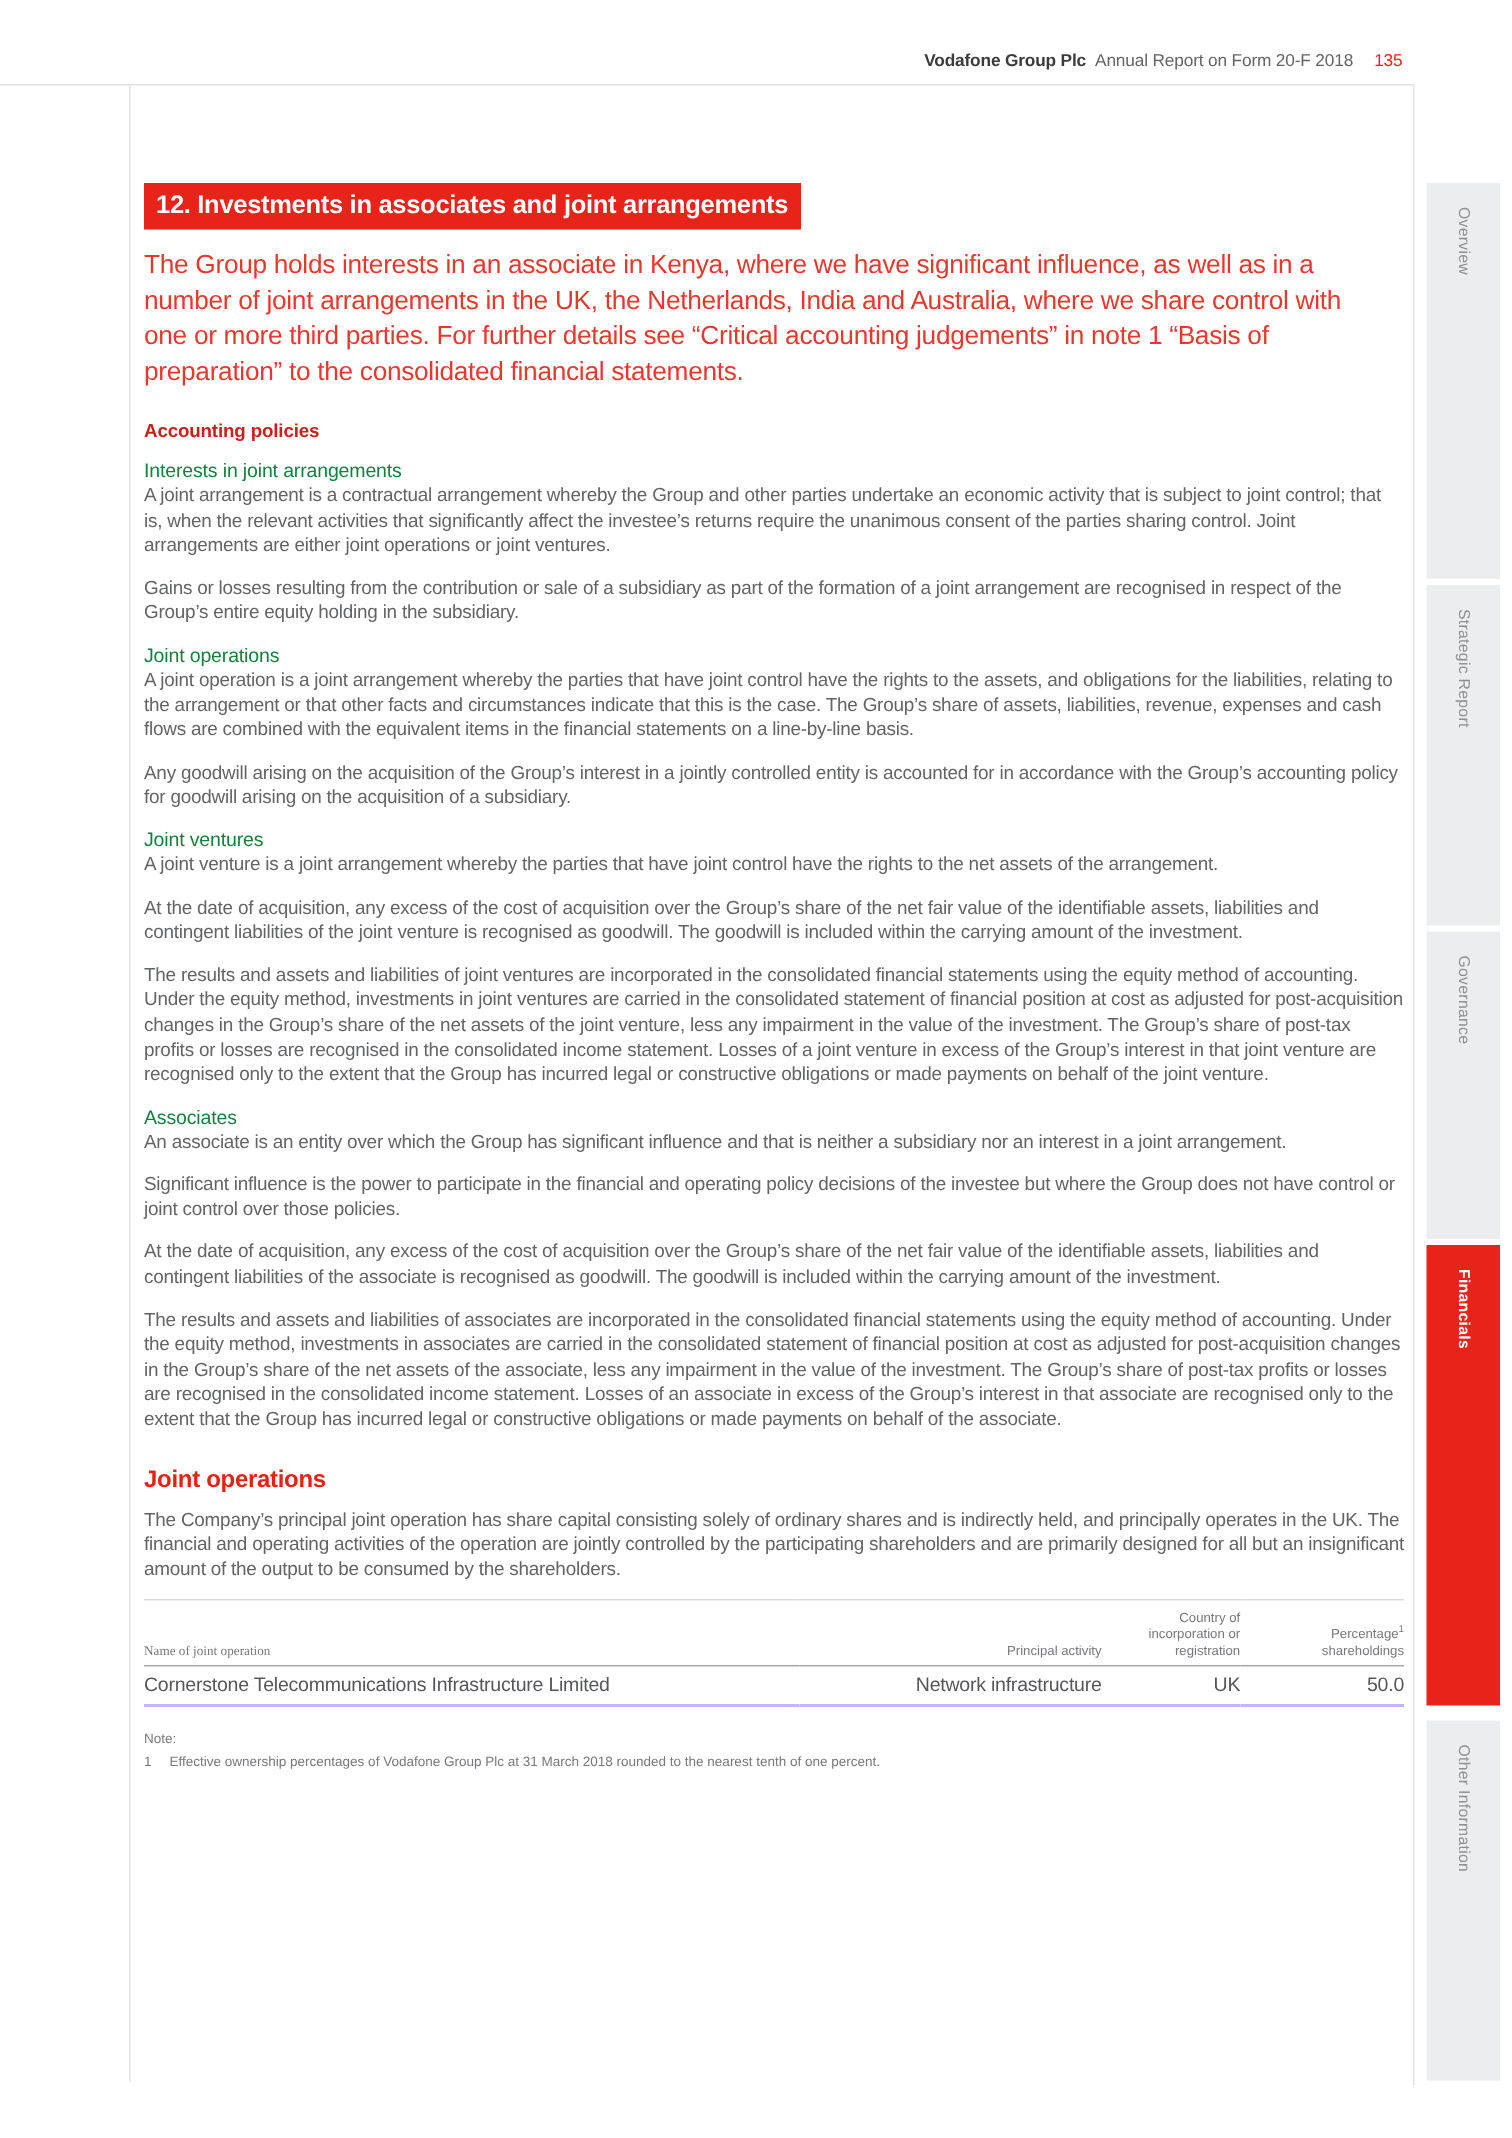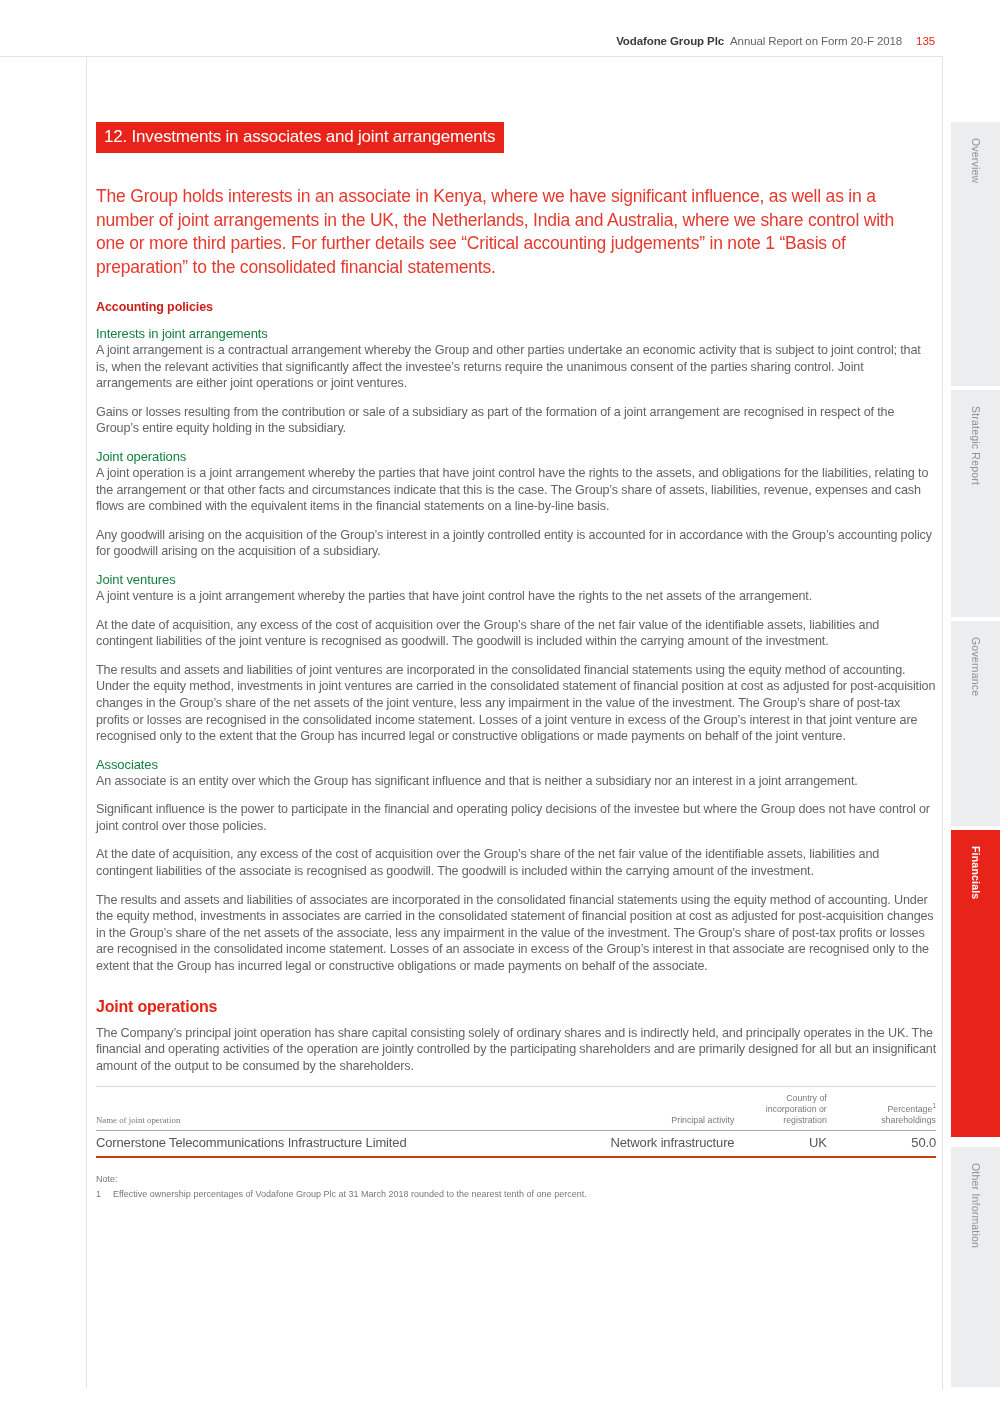--- a/index.html
+++ b/index.html
@@ -34,24 +34,24 @@
   .side-tab:nth-of-type(2){ height:227px; margin-bottom:4px; }
   .side-tab:nth-of-type(3){ height:205px; margin-bottom:4px; }
   .side-tab:nth-of-type(4){ height:307px; margin-bottom:10px; }
   .side-tab:nth-of-type(5){ height:240px; }
   .side-tab.active { background:#e8231a; }
   .side-tab.active span { color:#ffffff; font-weight:bold; }
   
   .content { position:absolute; left:96px; top:122px; width:840px; }
   .note-title {
     display:inline-block; background:#e8231a; color:#ffffff;
-    font-size:17px; font-weight:normal; padding:5px 9px 6px 8px; letter-spacing:-0.2px;
+    font-size:17px; font-weight:bold; padding:5px 9px 6px 8px; letter-spacing:-0.2px;
   }
   .intro {
-    margin-top:32px; width:806px;
+    margin-top:12px; width:806px;
     color:#e6392e; font-size:17.5px; line-height:23.5px; letter-spacing:-0.2px;
   }
   .ap-heading {
     margin-top:21px; font-size:12.5px; font-weight:bold; color:#c9201a; letter-spacing:-0.1px;
   }
   .policy-subheading {
     margin-top:12px; font-size:13px; color:#15803d; letter-spacing:-0.1px;
   }
   .policy-paragraph, .body-paragraph {
     margin-top:1px; margin-bottom:12px;
@@ -65,21 +65,21 @@
   table.ops { width:100%; border-collapse:collapse; margin-top:10px; border-top:1px solid #d9d9db; }
   table.ops th {
     font-size:8.8px; font-weight:normal; color:#77787b; letter-spacing:0;
     vertical-align:bottom; text-align:right; padding:6px 0 4px; line-height:11px;
     border-bottom:1px solid #a8a8aa;
   }
   table.ops th.first { text-align:left;font-family:Liberation Serif, serif; }
   table.ops td {
     font-size:13px; color:#55565a; letter-spacing:-0.15px;
     text-align:right; padding:4px 0 6px;
-    border-bottom:2px solid #c2410c;
+    border-bottom:2px solid #c4b5fd;
   }
   table.ops td.first { text-align:left; }
   table.ops .col-name { width:52%; }
   table.ops .col-activity { width:24%; }
   table.ops .col-country { width:11%; }
   table.ops .col-pct { width:13%; }
   table.ops sup { font-size:6.5px; vertical-align:super; }
   
   .footnote { margin-top:15px; font-size:9px; color:#77787b; line-height:13px; }
   .footnote .fn-row { display:flex; margin-top:2px; }

